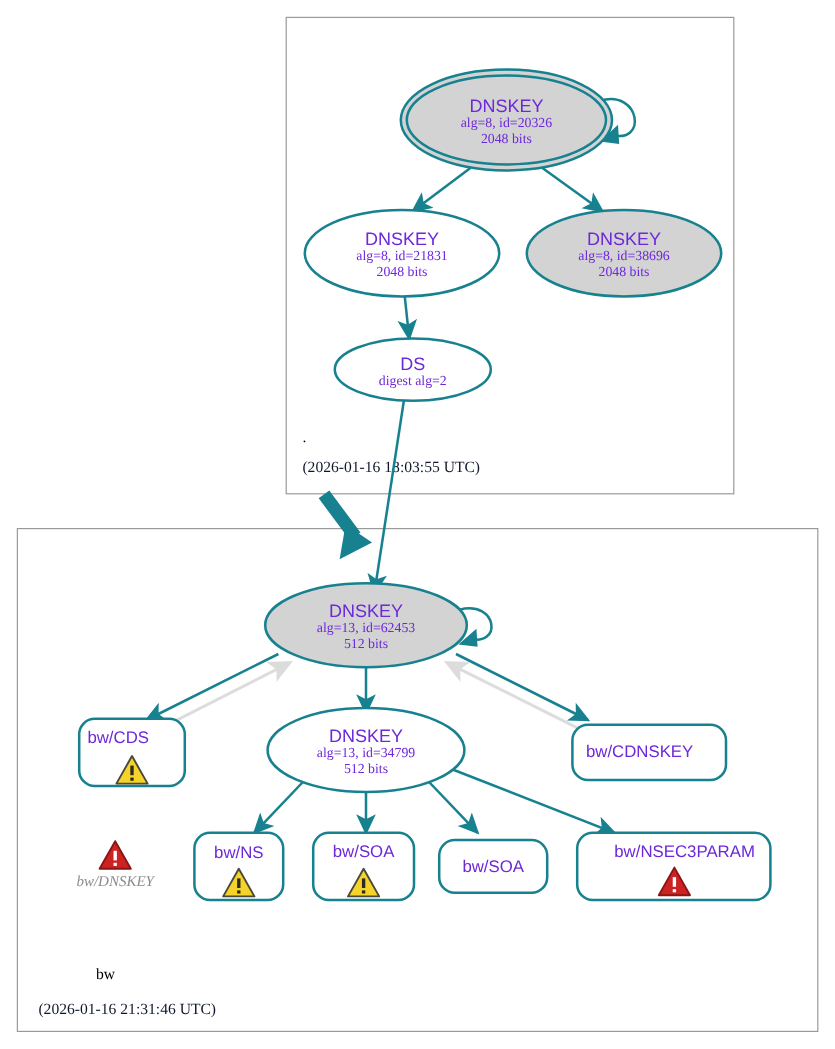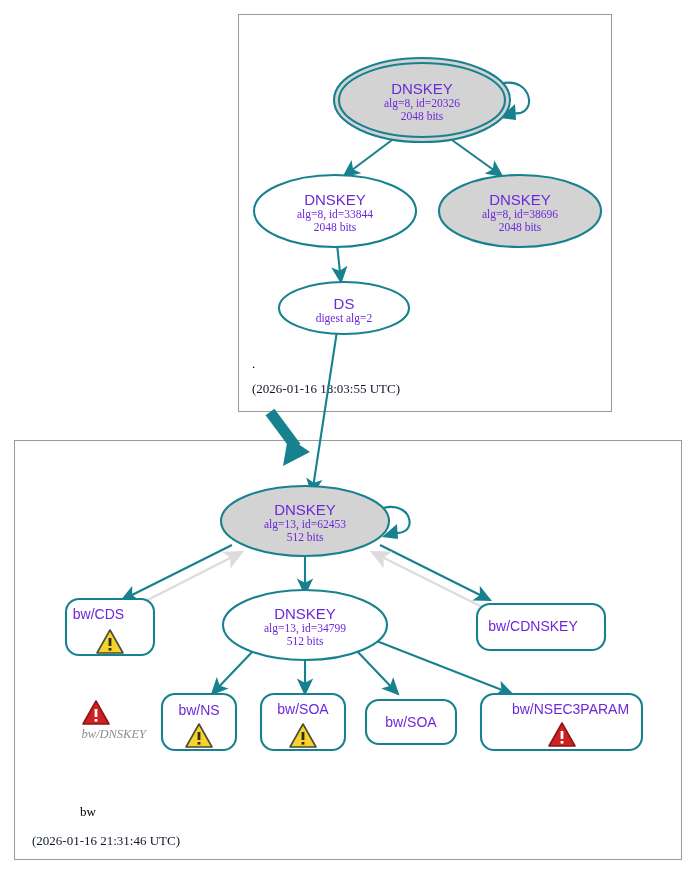--- a/index.html
+++ b/index.html
@@ -73,21 +73,20 @@
     font-family: "Liberation Sans", sans-serif;
     font-size: 14px;
     line-height: 16px;
   }
   .err-label {
     font-family: "Liberation Serif", serif;
     font-style: italic;
     font-size: 12.5px;
     color: #8c8c8c;
     line-height: 14px;
-    text-align: right;
   }
 </style>
 </head>
 <body>
 
 <div id="canvas">
 
   <div class="zone-box" id="zone-root-box"></div>
   <div class="zone-box" id="zone-bw-box"></div>
 
@@ -225,21 +224,21 @@
   </svg>
 
   <div class="node-text" style="left:332px; top:80px; width:180px;">
     <div class="nt-title">DNSKEY</div>
     <div class="nt-sub">alg=8, id=20326</div>
     <div class="nt-sub">2048 bits</div>
   </div>
 
   <div class="node-text" style="left:245px; top:191px; width:180px;">
     <div class="nt-title">DNSKEY</div>
-    <div class="nt-sub">alg=8, id=33844</div>
+    <div class="nt-sub">alg=8, id=21831</div>
     <div class="nt-sub">2048 bits</div>
   </div>
 
   <div class="node-text" style="left:430px; top:191px; width:180px;">
     <div class="nt-title">DNSKEY</div>
     <div class="nt-sub">alg=8, id=38696</div>
     <div class="nt-sub">2048 bits</div>
   </div>
 
   <div class="node-text" style="left:264px; top:295px; width:160px;">

